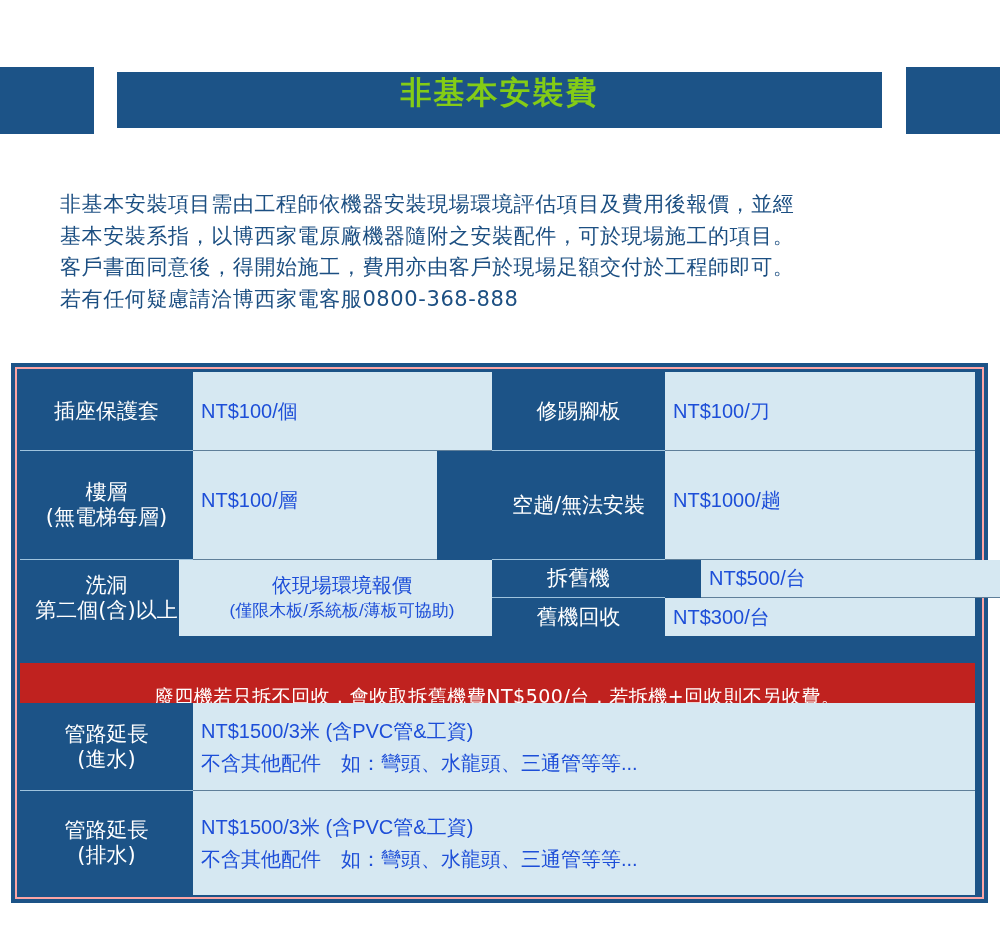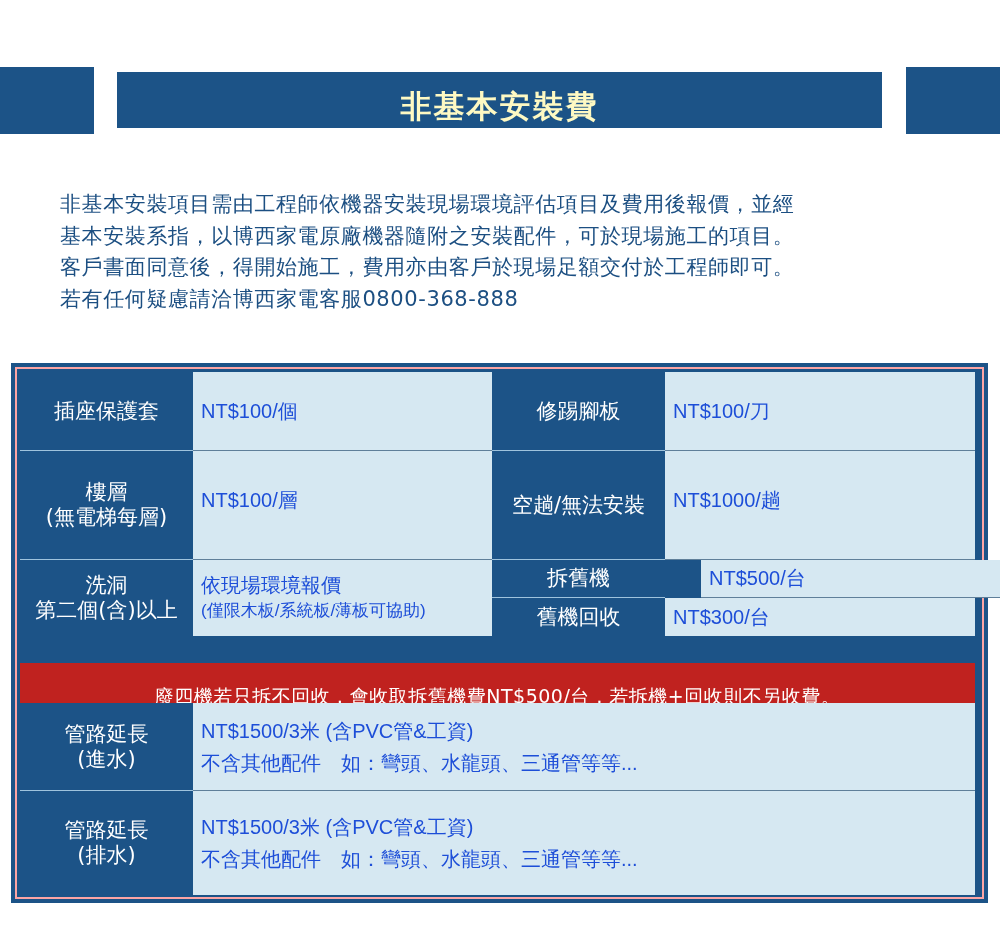--- a/index.html
+++ b/index.html
@@ -2,21 +2,21 @@
 <html><head>
 <meta charset="utf-8">
 <style>
   html, body { margin:0; padding:0; background:#ffffff; }
   body { width:1000px; height:935px; position:relative; overflow:hidden;
          font-family:"DejaVu Sans","Liberation Sans",sans-serif; }
   .side-bar { position:absolute; top:67px; height:67px; background:#1c5387; }
   .side-left { left:0; width:94px; }
   .side-right { left:906px; width:94px; }
   .title-bar { position:absolute; left:117px; top:72px; width:765px; height:56px;
-               background:#1c5387; color:#fef9c3; display:flex; align-items:flex-end;
+               background:#1c5387; color:#84cc16; display:flex; align-items:flex-start;
                justify-content:center; font-size:31px; font-weight:bold; letter-spacing:2px; }
   .intro { position:absolute; left:60px; top:189px; width:900px; color:#1c4f82;
            font-size:21px; line-height:31.5px; letter-spacing:0.6px; }
   .intro div { white-space:nowrap; }
   .frame { position:absolute; left:11px; top:363px; width:977px; height:540px;
            background:#1c5387; }
   .frame-inner { position:absolute; left:4px; top:4px; right:4px; bottom:4px;
                  border:2px solid #fca5a5; background:#1c5387; }
   .grid { position:absolute; left:3px; top:3px; right:7px; bottom:5px; }
   .cell { position:absolute; box-sizing:border-box; display:flex; align-items:center; }
@@ -60,35 +60,35 @@
         <span>修踢腳板</span>
       </div>
       <div class="cell val" style="left:645px;top:0;width:310px;height:79px;align-items:flex-start;padding-top:27px;">
         <span>NT$100/刀</span>
       </div>
 
       <div class="cell hdr twoline" style="left:0;top:79px;width:173px;height:109px;">
         <span>樓層</span>
         <span>(無電梯每層)</span>
       </div>
-      <div class="cell val" style="left:173px;top:79px;width:299px;height:109px;align-items:flex-start;padding-top:37px;">
+      <div class="cell val" style="left:173px;top:79px;width:244px;height:109px;align-items:flex-start;padding-top:37px;">
         <span>NT$100/層</span>
       </div>
       <div class="cell hdr" style="left:472px;top:79px;width:173px;height:109px;">
         <span>空趟/無法安裝</span>
       </div>
       <div class="cell val" style="left:645px;top:79px;width:310px;height:109px;align-items:flex-start;padding-top:37px;">
         <span>NT$1000/趟</span>
       </div>
 
       <div class="cell hdr twoline" style="left:0;top:188px;width:173px;height:76px;border-bottom:none;">
         <span>洗洞</span>
         <span>第二個(含)以上</span>
       </div>
-      <div class="cell val twoline" style="left:173px;top:188px;width:318px;height:76px;align-items:flex-start;justify-content:center;border-bottom:none;">
+      <div class="cell val twoline" style="left:159px;top:188px;width:318px;height:76px;align-items:center;justify-content:center;border-bottom:none;">
         <span>依現場環境報價</span>
         <span class="small">(僅限木板/系統板/薄板可協助)</span>
       </div>
       <div class="cell hdr" style="left:472px;top:188px;width:173px;height:38px;justify-content:center;">
         <span>拆舊機</span>
       </div>
       <div class="cell val" style="left:645px;top:188px;width:368px;height:38px;margin-left:36px;">
         <span>NT$500/台</span>
       </div>
       <div class="cell hdr" style="left:472px;top:226px;width:173px;height:38px;border-bottom:none;">

